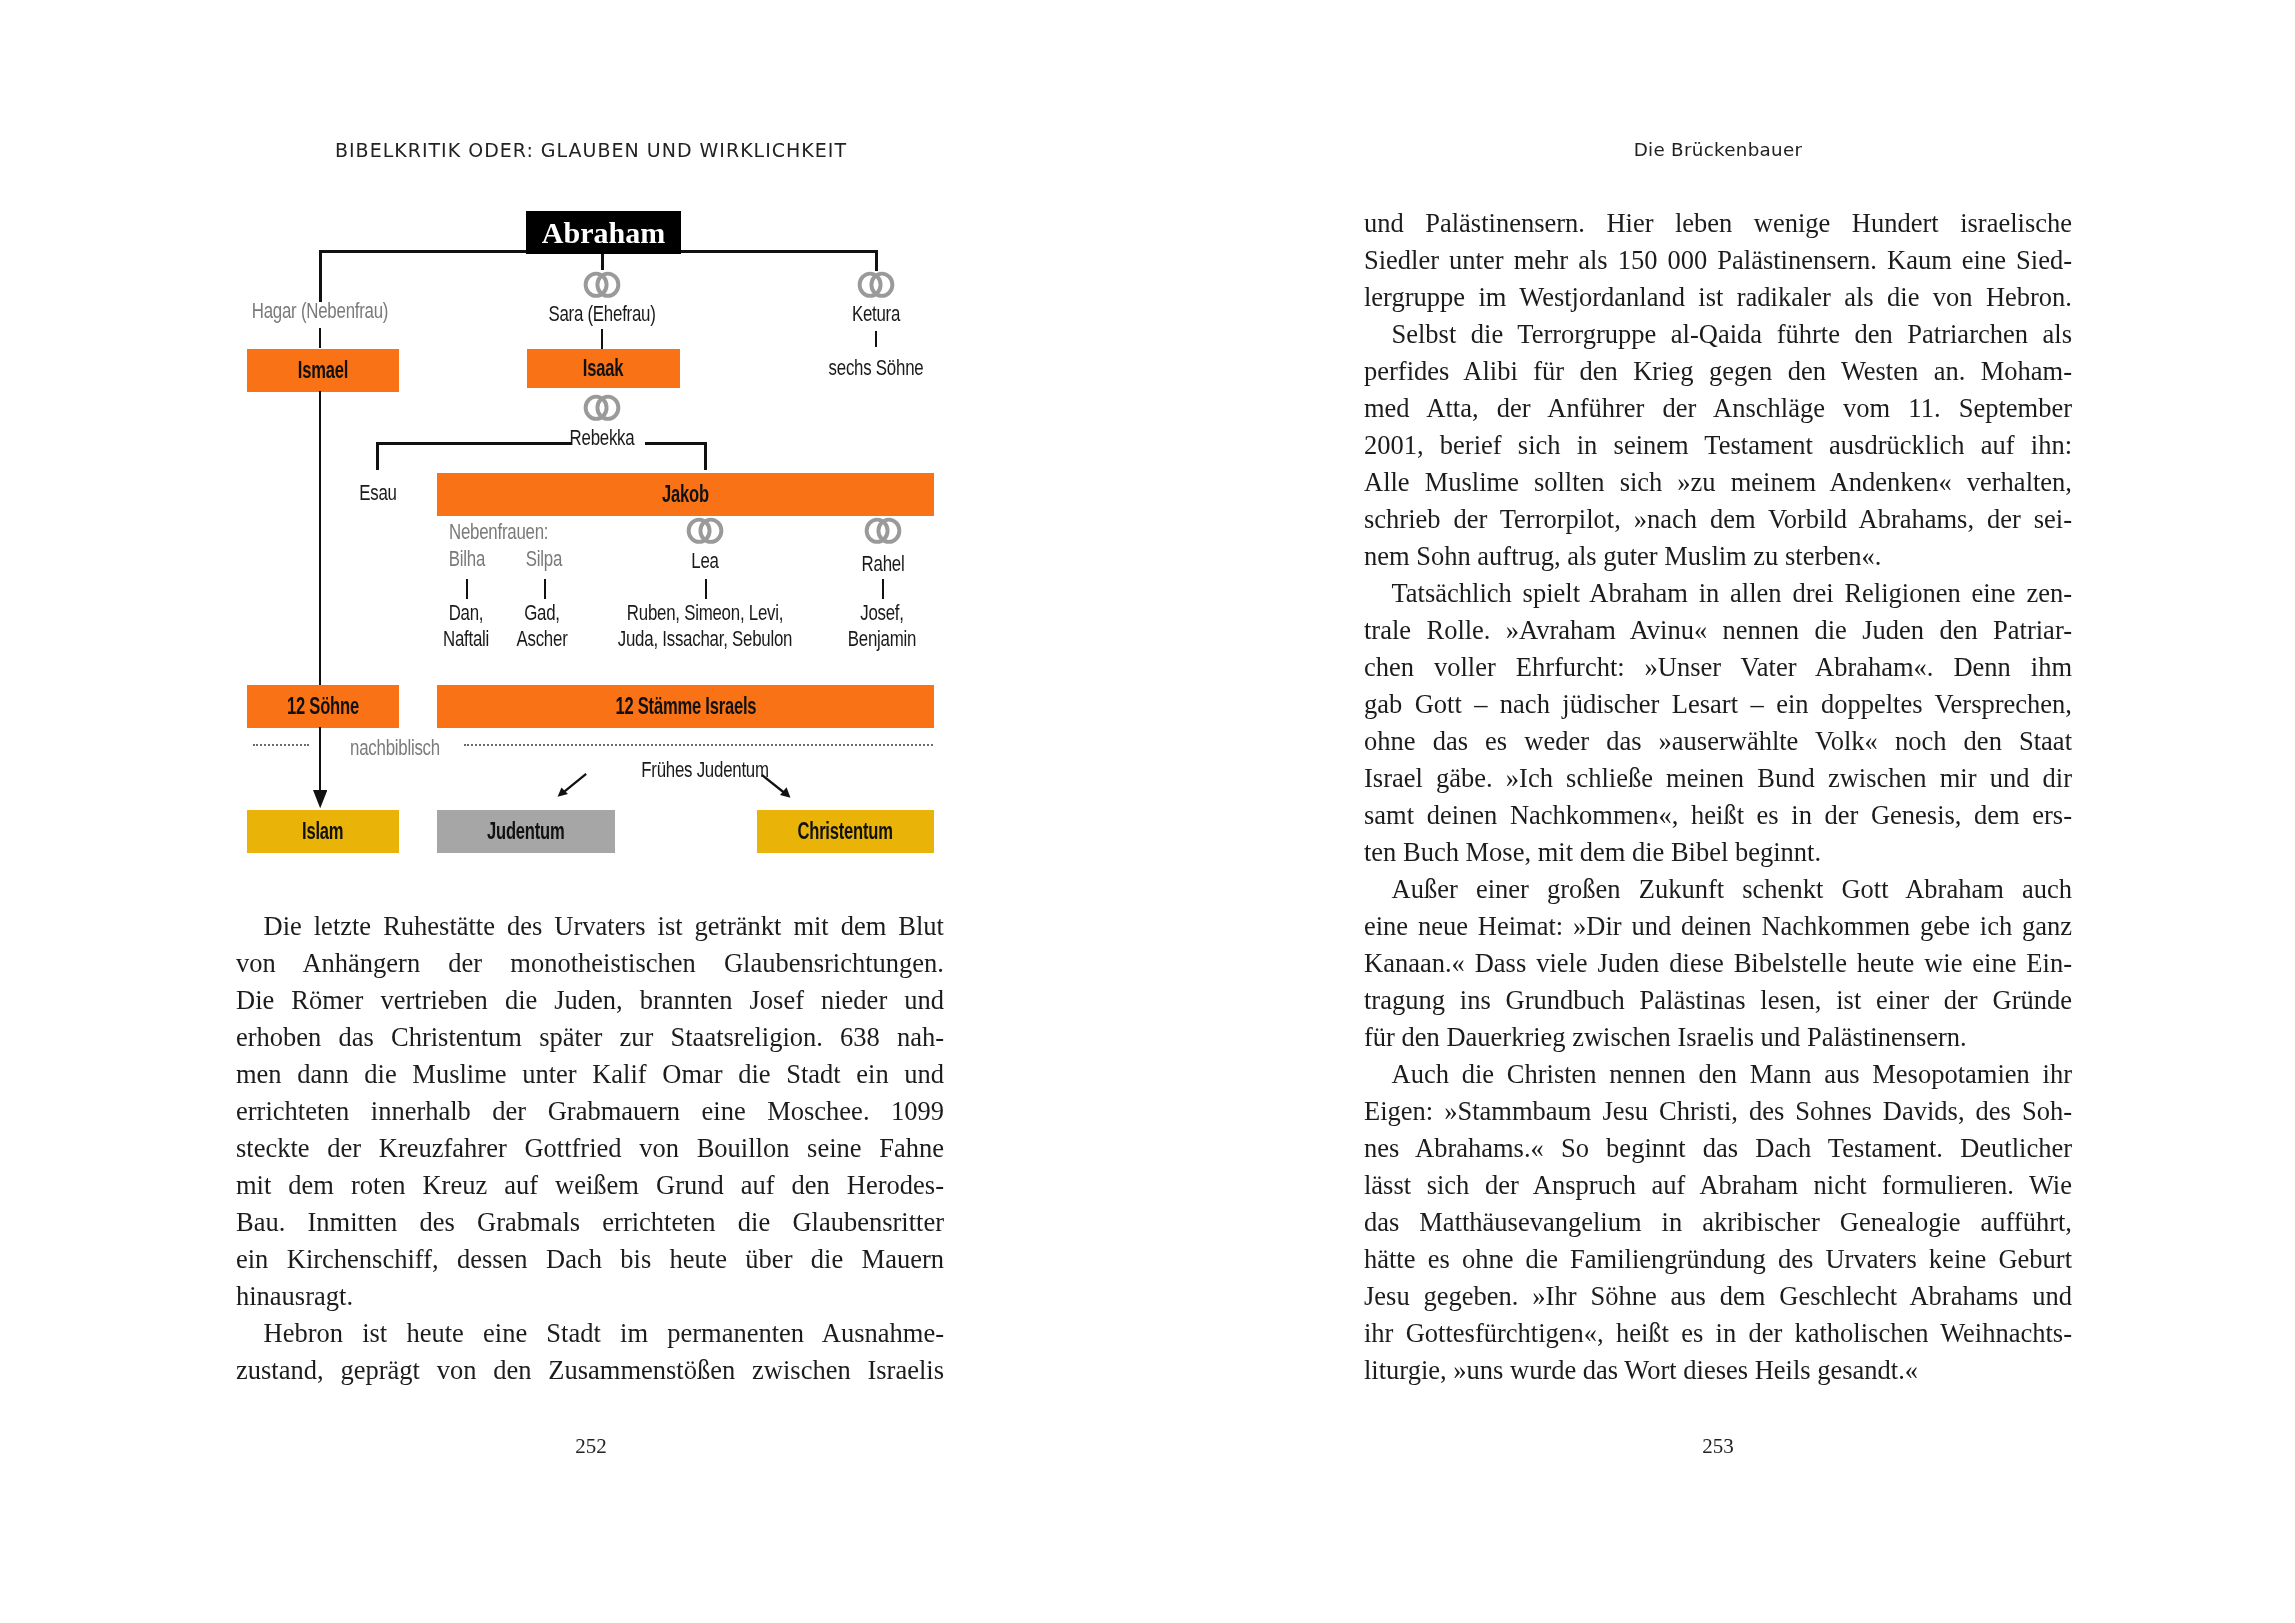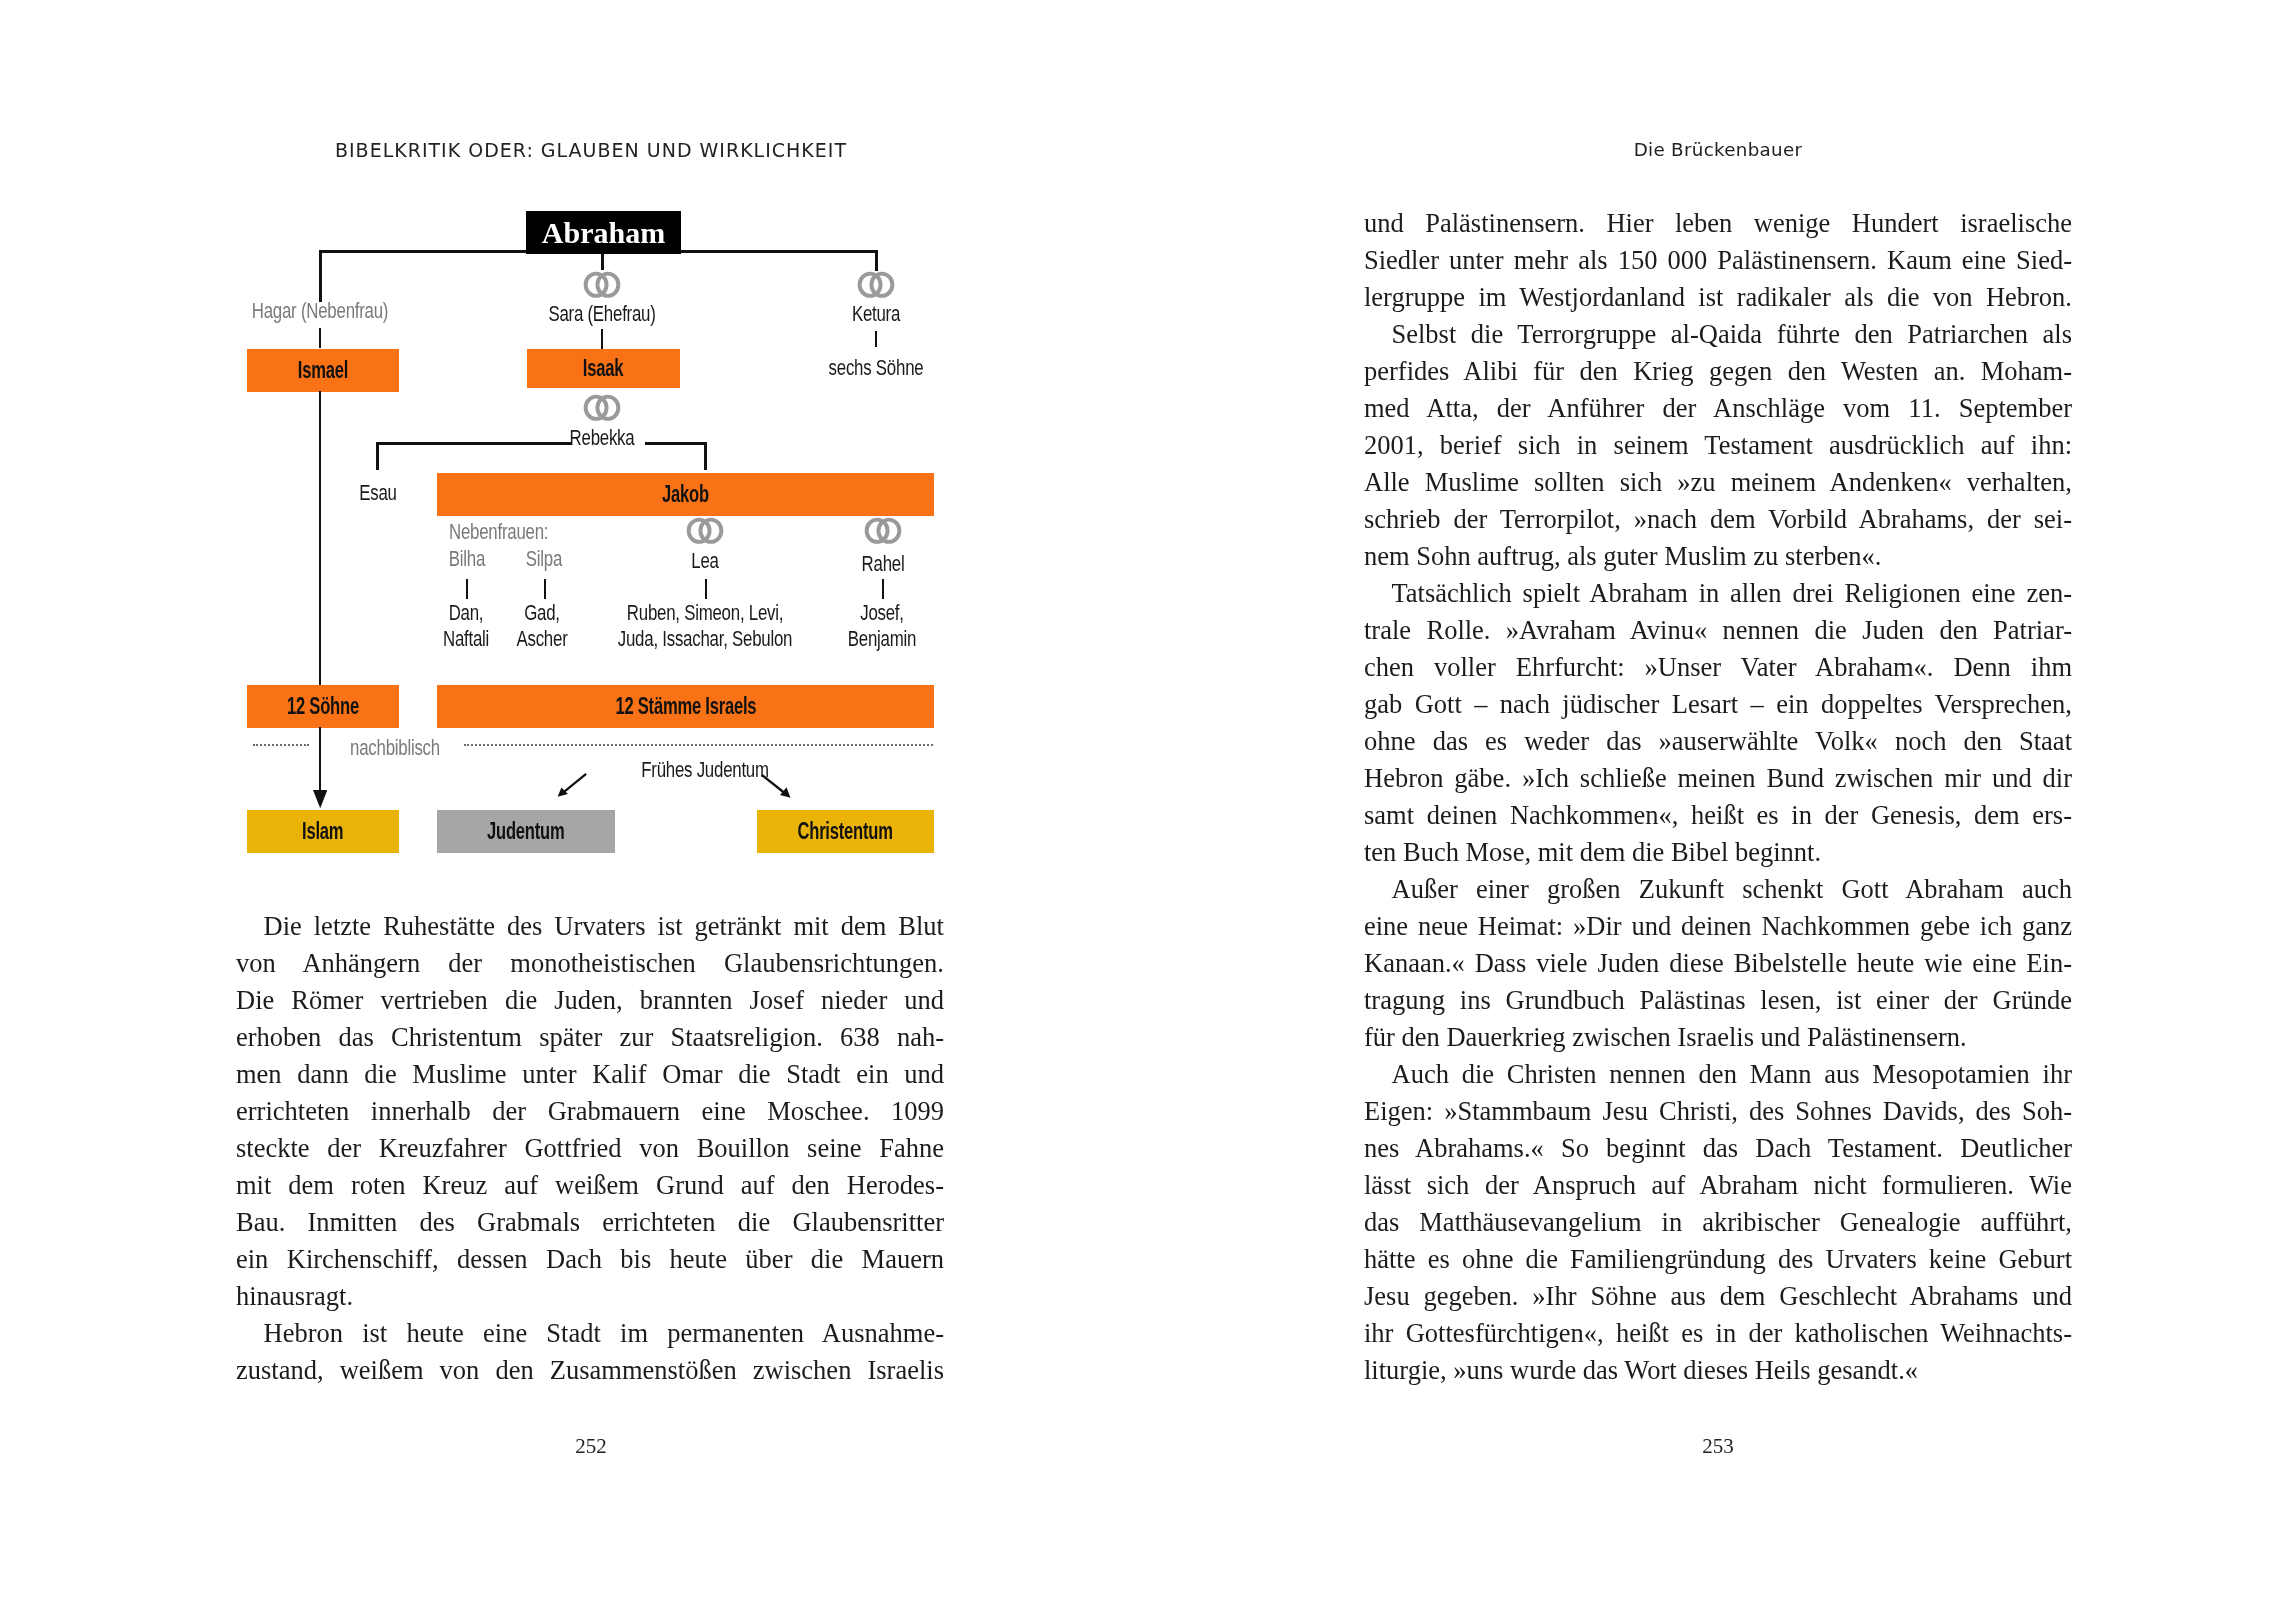--- a/index.html
+++ b/index.html
@@ -171,21 +171,21 @@
       <span class="ln">men dann die Muslime unter Kalif Omar die Stadt ein und</span>
       <span class="ln">errichteten innerhalb der Grabmauern eine Moschee. 1099</span>
       <span class="ln">steckte der Kreuzfahrer Gottfried von Bouillon seine Fahne</span>
       <span class="ln">mit dem roten Kreuz auf weißem Grund auf den Herodes-</span>
       <span class="ln">Bau. Inmitten des Grabmals errichteten die Glaubensritter</span>
       <span class="ln">ein Kirchenschiff, dessen Dach bis heute über die Mauern</span>
       <span class="ln last">hinausragt.</span>
     </p>
     <p>
       <span class="ln" style="padding-left:27.5px;">Hebron ist heute eine Stadt im permanenten Ausnahme-</span>
-      <span class="ln">zustand, weißem von den Zusammenstößen zwischen Israelis</span>
+      <span class="ln">zustand, geprägt von den Zusammenstößen zwischen Israelis</span>
     </p>
   </div>
 
   <div class="page-num" style="left:591px;">252</div>
 </div>
 
 <div>
   <div class="running-head right" style="left:1718px;">Die Brückenbauer</div>
 
   <div class="body-text" style="left:1364px; top:205px;">
@@ -202,21 +202,21 @@
       <span class="ln">Alle Muslime sollten sich »zu meinem Andenken« verhalten,</span>
       <span class="ln">schrieb der Terrorpilot, »nach dem Vorbild Abrahams, der sei-</span>
       <span class="ln last">nem Sohn auftrug, als guter Muslim zu sterben«.</span>
     </p>
     <p>
       <span class="ln" style="padding-left:27.5px;">Tatsächlich spielt Abraham in allen drei Religionen eine zen-</span>
       <span class="ln">trale Rolle. »Avraham Avinu« nennen die Juden den Patriar-</span>
       <span class="ln">chen voller Ehrfurcht: »Unser Vater Abraham«. Denn ihm</span>
       <span class="ln">gab Gott – nach jüdischer Lesart – ein doppeltes Versprechen,</span>
       <span class="ln">ohne das es weder das »auserwählte Volk« noch den Staat</span>
-      <span class="ln">Hebron gäbe. »Ich schließe meinen Bund zwischen mir und dir</span>
+      <span class="ln">Israel gäbe. »Ich schließe meinen Bund zwischen mir und dir</span>
       <span class="ln">samt deinen Nachkommen«, heißt es in der Genesis, dem ers-</span>
       <span class="ln last">ten Buch Mose, mit dem die Bibel beginnt.</span>
     </p>
     <p>
       <span class="ln" style="padding-left:27.5px;">Außer einer großen Zukunft schenkt Gott Abraham auch</span>
       <span class="ln">eine neue Heimat: »Dir und deinen Nachkommen gebe ich ganz</span>
       <span class="ln">Kanaan.« Dass viele Juden diese Bibelstelle heute wie eine Ein-</span>
       <span class="ln">tragung ins Grundbuch Palästinas lesen, ist einer der Gründe</span>
       <span class="ln last">für den Dauerkrieg zwischen Israelis und Palästinensern.</span>
     </p>

